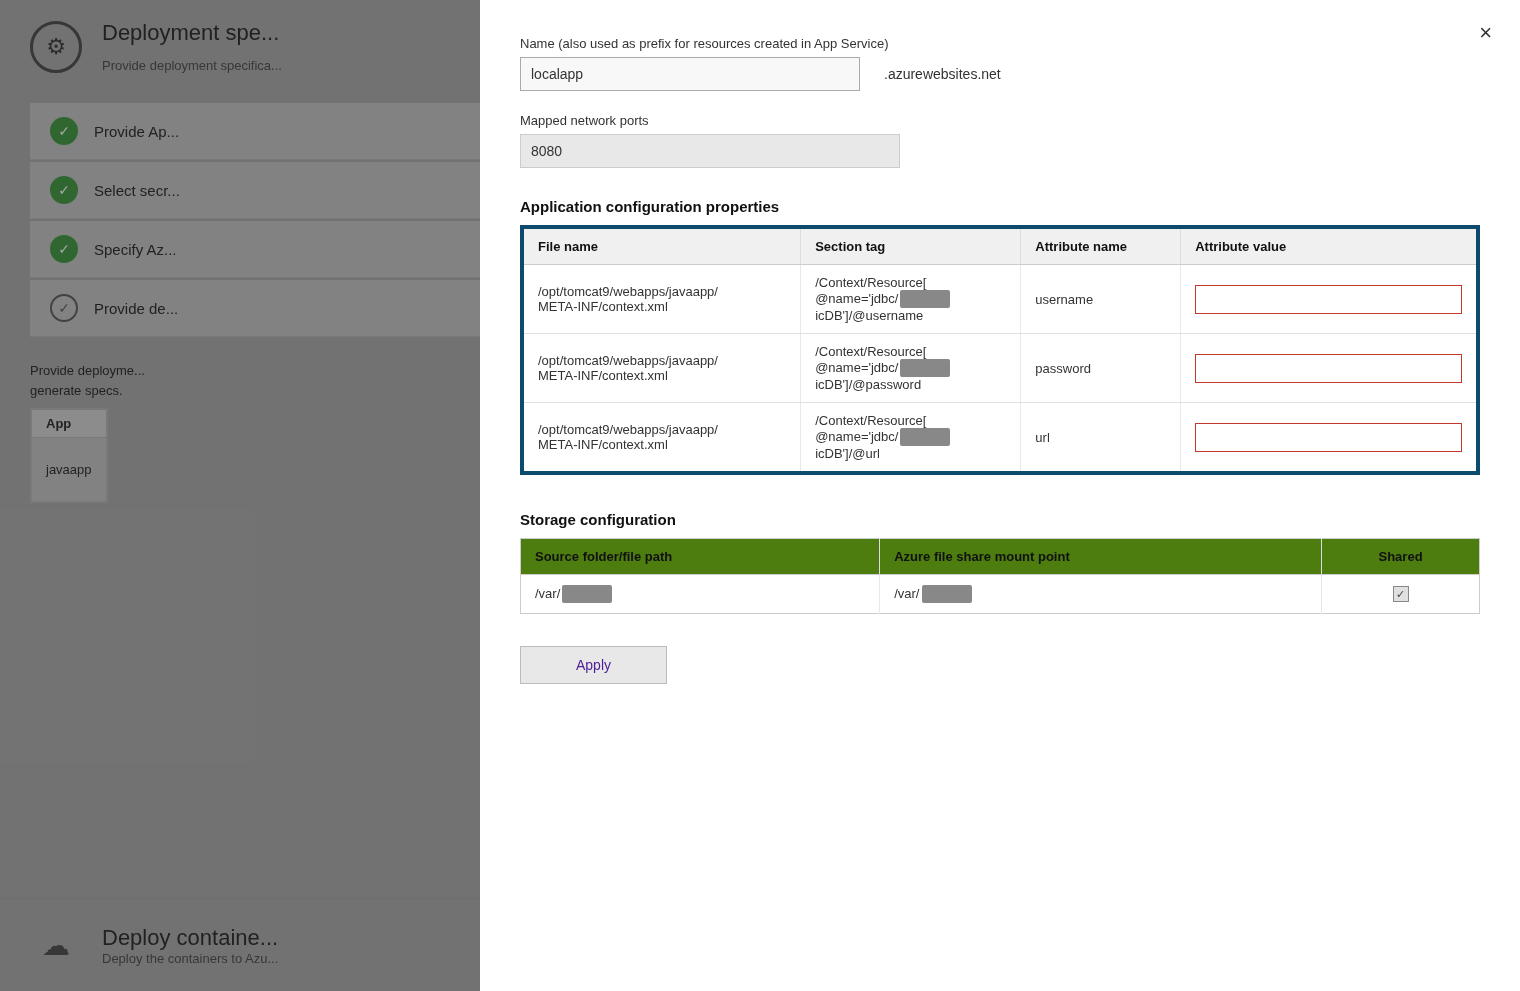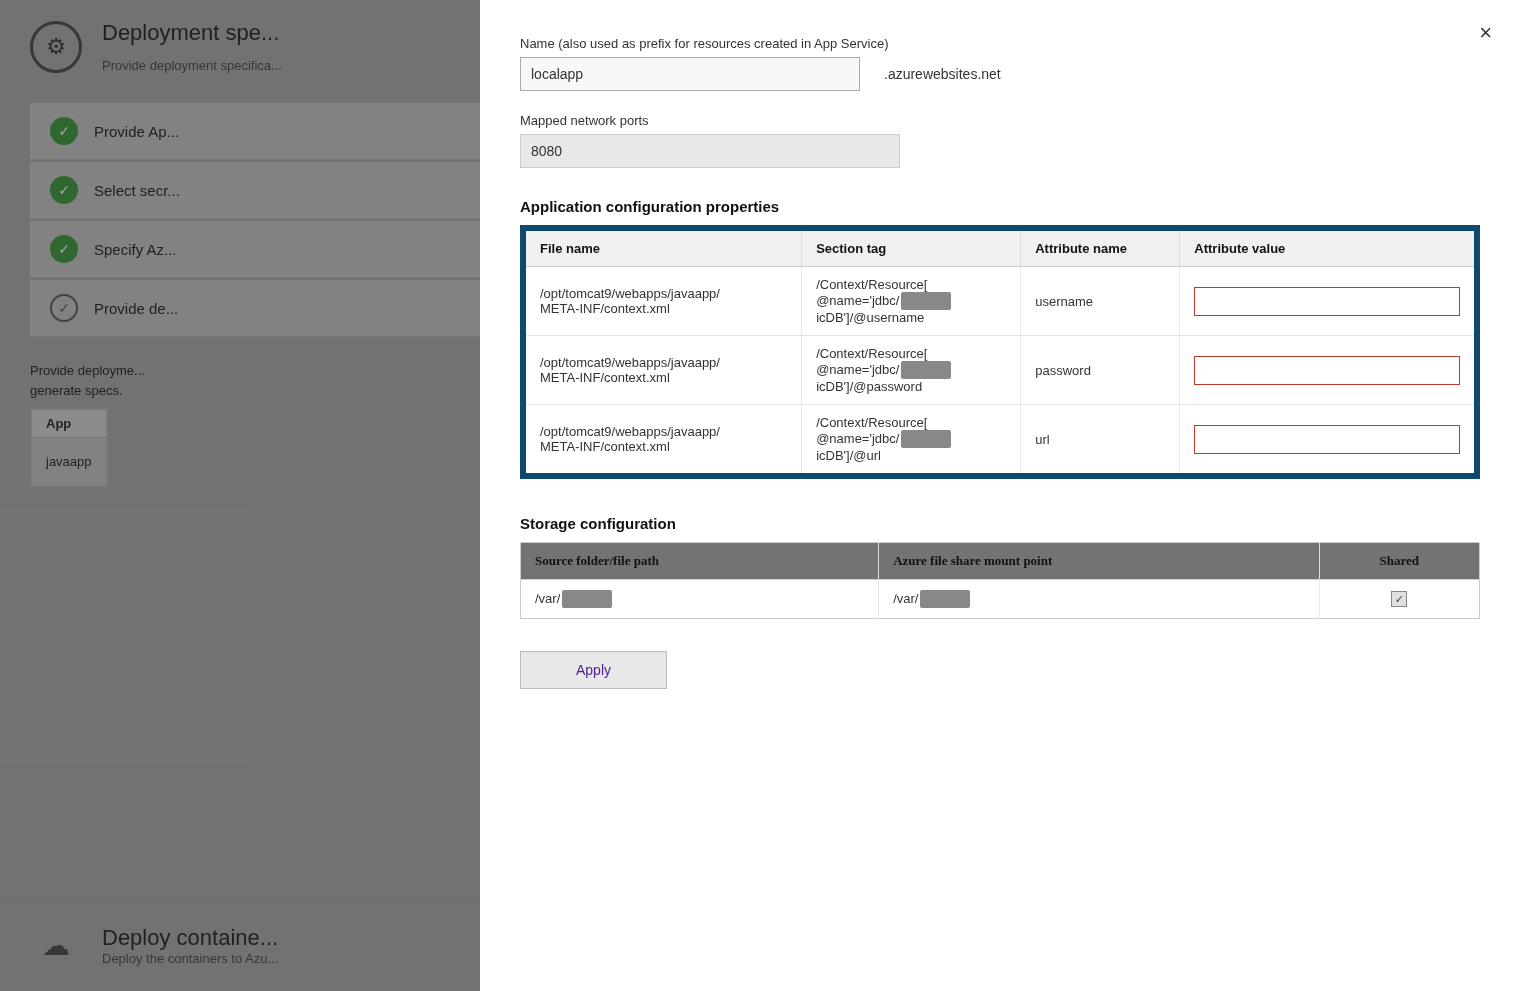--- a/index.html
+++ b/index.html
@@ -182,21 +182,21 @@
       font-size: 15px;
       font-weight: 700;
       color: #111;
       margin-bottom: 10px;
       margin-top: 8px;
     }
 
     .config-table {
       width: 100%;
       border-collapse: collapse;
-      border: 6px solid #0c4a6e;
+      border: 4px solid #0c4a6e;
       margin-bottom: 28px;
     }
 
     .config-table th {
       background: #f0f0f0;
       padding: 10px 14px;
       text-align: left;
       font-size: 13px;
       font-weight: 700;
       color: #111;
@@ -241,29 +241,28 @@
 
     
     .storage-table {
       width: 100%;
       border-collapse: collapse;
       border: 1px solid #ccc;
       margin-bottom: 28px;
     }
 
     .storage-table th {
-      background: #737373;
+      background: #4d7c0f;
       padding: 10px 14px;
       text-align: left;
       font-size: 13px;
       font-weight: 700;
       color: #111;
       border-bottom: 1px solid #ccc;
       border-right: 1px solid #ddd;
-      font-family: Liberation Serif, serif;
     }
 
     .storage-table th:last-child { border-right: none; }
 
     .storage-table td {
       padding: 10px 14px;
       font-size: 13px;
       color: #333;
       border-right: 1px solid #e8e8e8;
       vertical-align: middle;
@@ -308,21 +307,21 @@
       padding: 6px 14px;
       font-size: 13px;
       font-weight: 600;
       color: #333;
       border: 1px solid #bbb;
       border-bottom: none;
     }
 
     .app-tab-cell {
       background: #c8c8c8;
-      padding: 16px 14px;
+      padding: 24px 14px;
       font-size: 13px;
       color: #333;
       border: 1px solid #bbb;
     }
   </style>
 </head>
 <body>
 
 <div class="bg-panel">
   <div class="bg-header">

